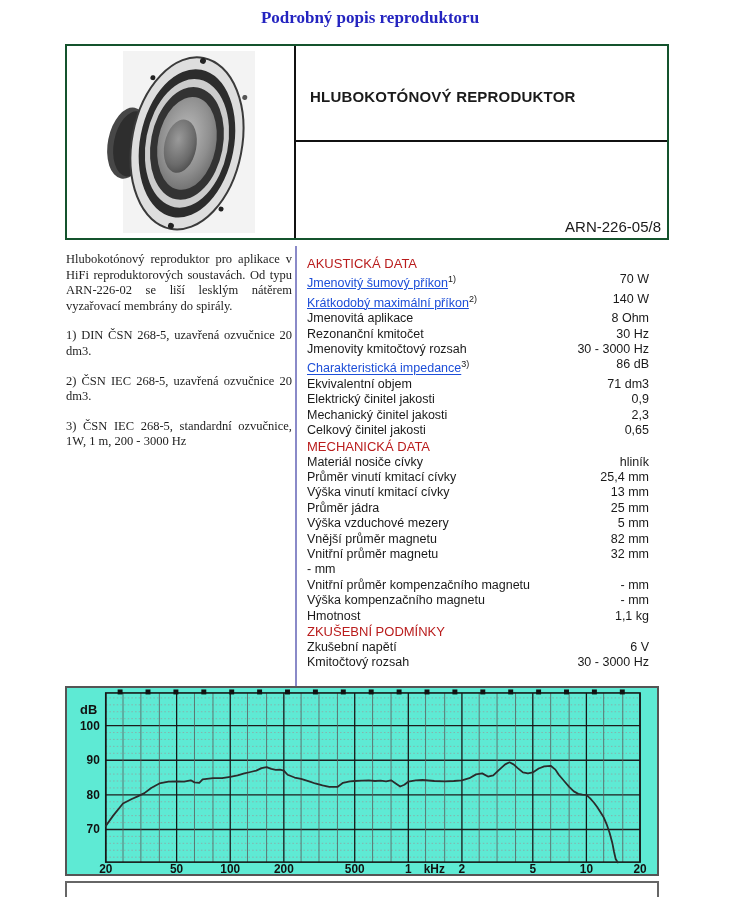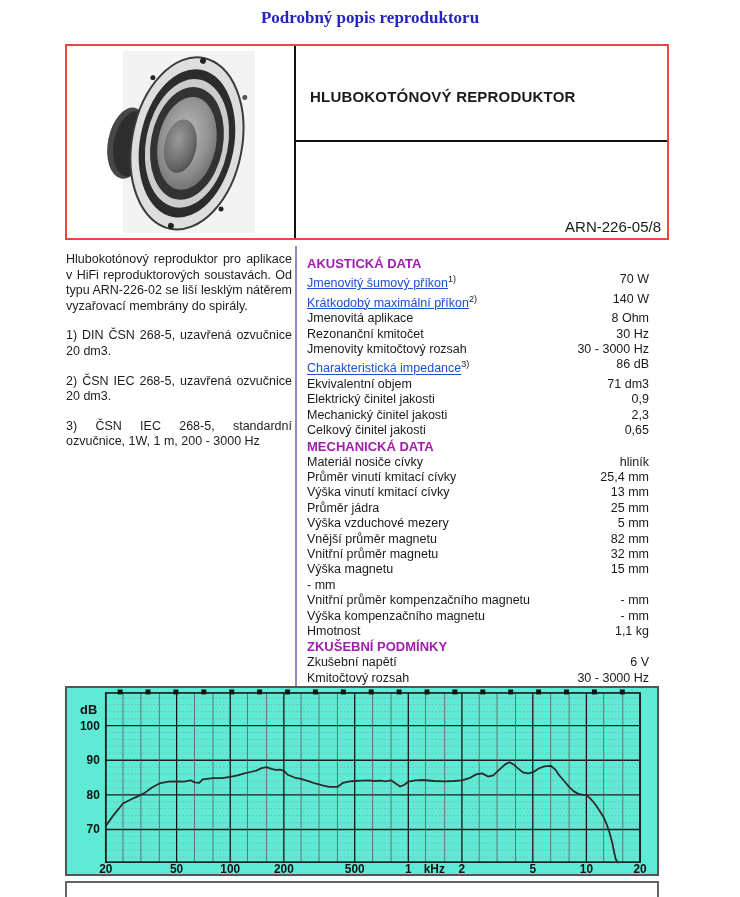--- a/index.html
+++ b/index.html
@@ -3,37 +3,37 @@
 <meta charset="utf-8">
 <style>
   html,body{margin:0;padding:0;}
   #page{position:relative;width:740px;height:897px;background:#ffffff;overflow:hidden;
         font-family:"Liberation Sans",sans-serif;color:#1a1a1a;}
 
   .page-title{position:absolute;top:8px;left:0;width:740px;text-align:center;
               font-family:"Liberation Serif",serif;font-weight:bold;font-size:17px;color:#2424c0;}
 
   
-  .header-box{position:absolute;left:65px;top:44px;width:600px;height:192px;border:2px solid #ef4444;}
+  .header-box{position:absolute;left:65px;top:44px;width:600px;height:192px;border:2px solid #14532d;}
   .photo-cell{position:absolute;left:0;top:0;width:227px;height:192px;background:#fff;}
   .photo-cell svg{position:absolute;left:38px;top:5px;}
   .header-vline{position:absolute;left:227px;top:0;width:2px;height:192px;background:#111;}
   .product-title{position:absolute;left:243px;top:42px;width:340px;font-weight:bold;font-size:15px;letter-spacing:.2px;}
   .header-rule{position:absolute;left:229px;top:94px;width:371px;height:2px;background:#111;}
   .model-number{position:absolute;right:6px;bottom:3px;font-size:15px;}
 
   
   .desc-col{position:absolute;left:66px;top:252px;width:226px;}
-  .desc-col p{margin:0 0 14px 0;font-size:12.5px;line-height:15.6px;text-align:justify;color:#1d1d1d;}
+  .desc-col p{margin:0 0 14px 0;font-size:12.5px;line-height:15.6px;text-align:justify;color:#1d1d1d;font-family:Liberation Serif, serif;}
 
   .col-divider{position:absolute;left:295px;top:246px;width:2px;height:448px;background:#8a8ac8;}
 
   
   .specs-col{position:absolute;left:307px;top:256px;width:342px;}
-  .spec-heading{font-weight:bold;font-size:13px;line-height:16px;color:#a21caf;}
+  .spec-heading{font-weight:normal;font-size:13px;line-height:16px;color:#b91c1c;}
   .spec-row{display:flex;justify-content:space-between;font-size:12.5px;line-height:15.4px;}
   .spec-label{white-space:nowrap;}
   .spec-label sup{font-size:9px;color:#1a1a1a;}
   .spec-value{text-align:left;white-space:nowrap;}
   .spec-link{color:#1d4ed8;text-decoration:underline;cursor:pointer;}
 
   
   .chart-box{position:absolute;left:65px;top:686px;width:590px;height:186px;border:2px solid #555;background:#5eead4;}
   .chart-box svg{display:block;}
 
@@ -158,24 +158,20 @@
     <span class="spec-label">Výška vzduchové mezery</span>
     <span class="spec-value">5 mm</span>
   </div>
       <div class="spec-row">
     <span class="spec-label">Vnější průměr magnetu</span>
     <span class="spec-value">82 mm</span>
   </div>
       <div class="spec-row">
     <span class="spec-label">Vnitřní průměr magnetu</span>
     <span class="spec-value">32 mm</span>
-  </div>
-      <div class="spec-row">
-    <span class="spec-label">Výška magnetu</span>
-    <span class="spec-value">15 mm</span>
   </div>
       <div class="spec-row">
     <span class="spec-value">- mm</span>
   </div>
       <div class="spec-row">
     <span class="spec-label">Vnitřní průměr kompenzačního magnetu</span>
     <span class="spec-value">- mm</span>
   </div>
       <div class="spec-row">
     <span class="spec-label">Výška kompenzačního magnetu</span>

